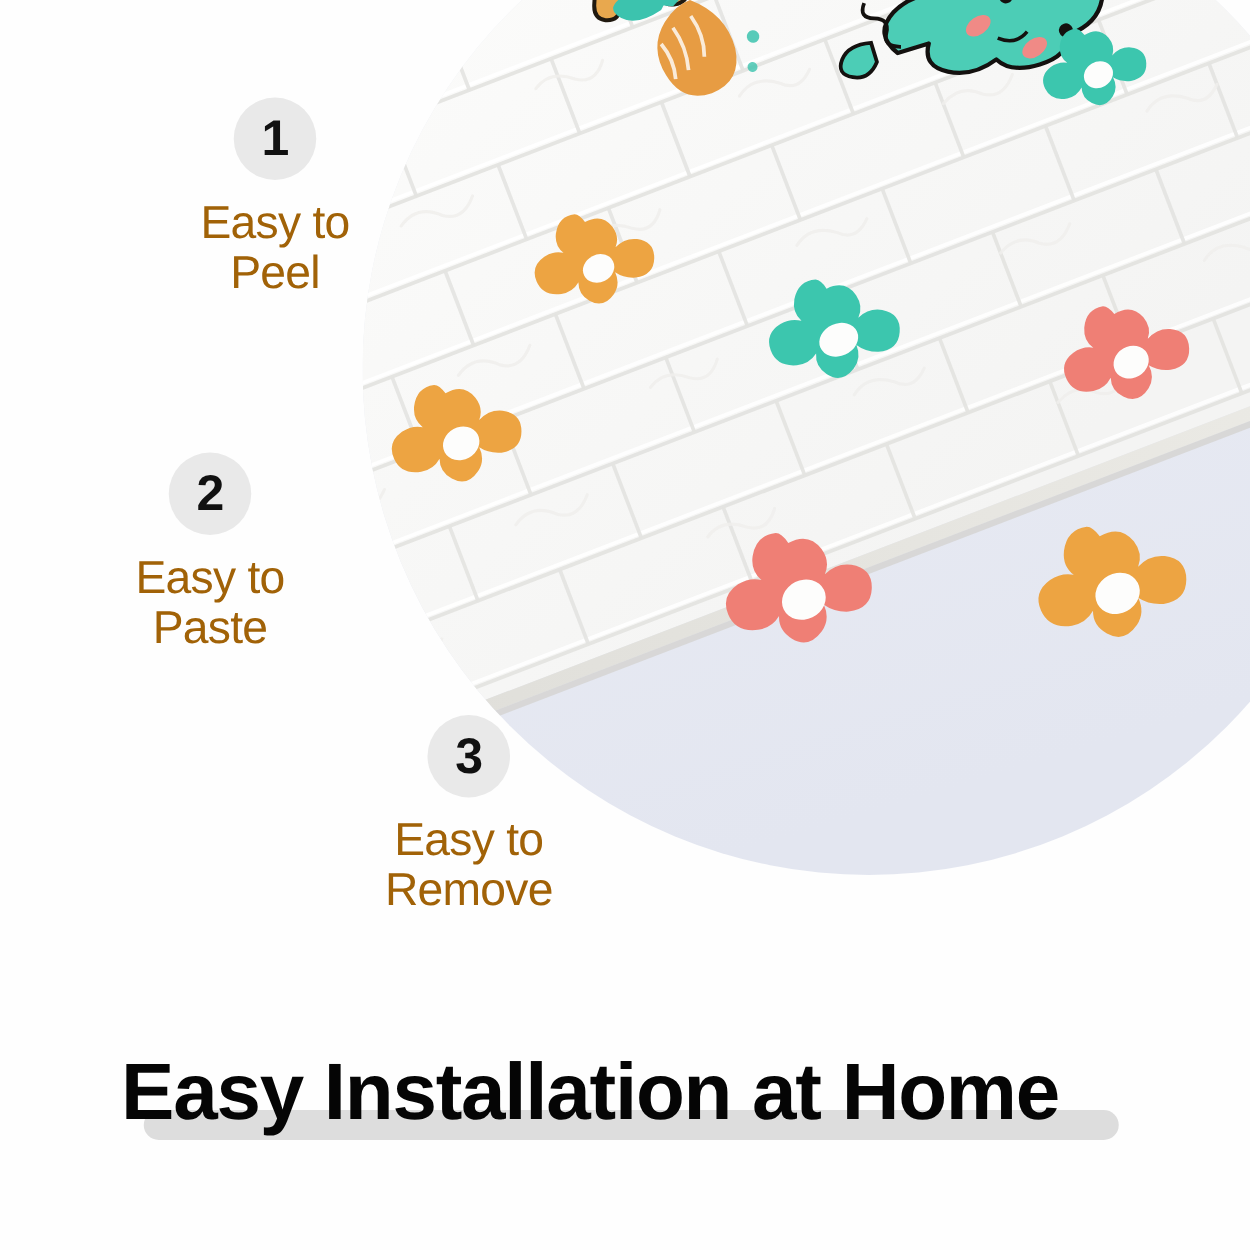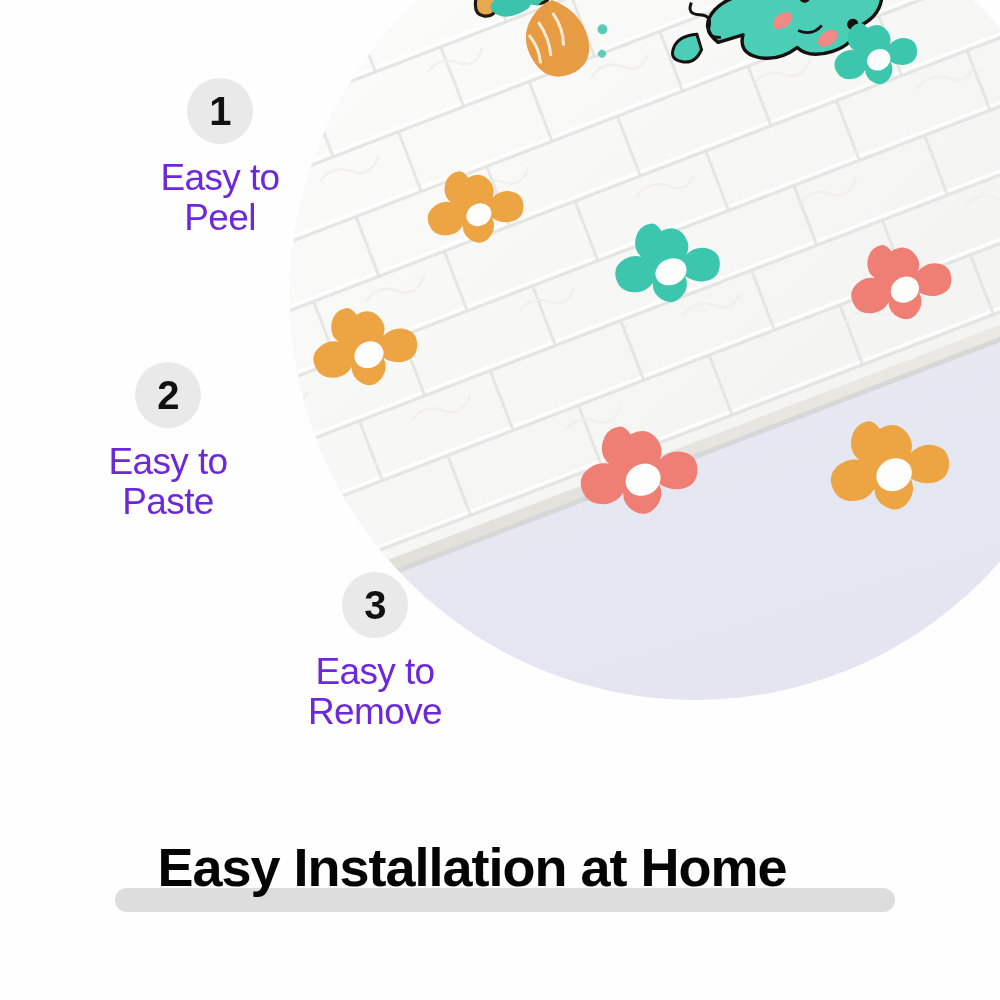--- a/index.html
+++ b/index.html
@@ -61,21 +61,21 @@
     justify-content: center;
     font-size: 40px;
     font-weight: 700;
     color: #111111;
     letter-spacing: -0.5px;
   }
   .step-label {
     margin-top: 14px;
     font-size: 37px;
     line-height: 1.08;
-    color: #6d28d9;
+    color: #a16207;
     font-weight: 400;
     letter-spacing: -0.6px;
     white-space: pre-line;
   }
 
   #step-1 { left: 110px; top: 78px;  width: 220px; }
   #step-2 { left:  58px; top: 362px; width: 220px; }
   #step-3 { left: 265px; top: 572px; width: 220px; }
 
   
@@ -94,21 +94,21 @@
     height: 24px;
     background: #dddddd;
     border-radius: 12px;
   }
   .headline-text {
     position: absolute;
     left: 0;
     top: 0;
     width: 944px;
     text-align: center;
-    font-size: 54px;
+    font-size: 64px;
     font-weight: 700;
     color: #050505;
     letter-spacing: -1px;
   }
 </style>
 </head>
 <body>
 
 <div class="page">
 

